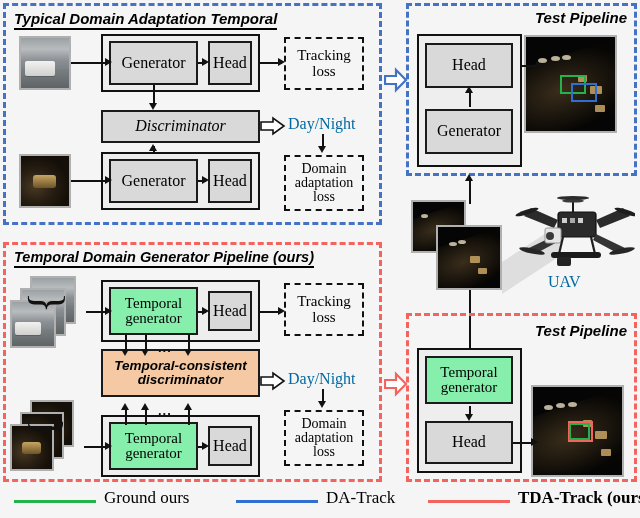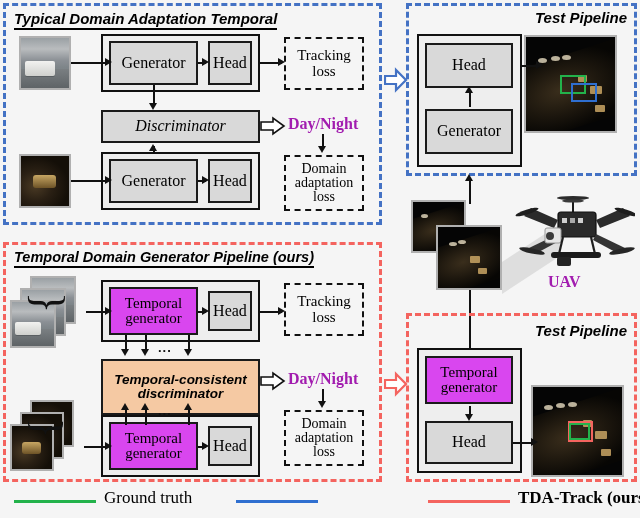--- a/index.html
+++ b/index.html
@@ -20,25 +20,25 @@
   
   .box{
     position:absolute;box-sizing:border-box;
     display:flex;align-items:center;justify-content:center;
     text-align:center;line-height:1.02;color:#000;
     background:#d9d9d9;border:2px solid #1a1a1a;
   }
   .outer{background:#eeeeee;border:2.5px solid #111;}
   .dashedbox{background:transparent;border:2px dashed #111;}
   .gen{background:#d9d9d9;}
-  .tgen{background:#d946ef;}
+  .tgen{background:#86efac;}
   .disc{background:#d9d9d9;font-style:italic;}
   .tdisc{background:#f5c9a3;font-style:italic;font-weight:bold;
          font-family:"Liberation Sans",sans-serif;}
-  .plain{position:absolute;white-space:nowrap;color:#a21caf;font-weight:bold;}
+  .plain{position:absolute;white-space:nowrap;color:#0369a1;}
 
   
   .ah{position:absolute;height:0;border-top:2.2px solid #111;}
   .av{position:absolute;width:0;border-left:2.2px solid #111;}
   .tri{position:absolute;width:0;height:0;}
   .tri-r{border-top:4.5px solid transparent;border-bottom:4.5px solid transparent;border-left:7px solid #111;}
   .tri-d{border-left:4.5px solid transparent;border-right:4.5px solid transparent;border-top:7px solid #111;}
   .tri-u{border-left:4.5px solid transparent;border-right:4.5px solid transparent;border-bottom:7px solid #111;}
 
   
@@ -178,21 +178,21 @@
 <div class="thumb th-day" style="left:10px;top:300px;width:46px;height:48px;"></div>
 <div class="brace" style="left:74px;top:292px;font-size:44px;transform:rotate(90deg);transform-origin:left top;">}</div>
 
 <div class="box outer" style="left:101px;top:280px;width:159px;height:62px;"></div>
 <div class="box tgen" style="left:109px;top:287px;width:89px;height:48px;flex-direction:column;font-size:15px;">
   <span>Temporal</span>
   <span>generator</span>
 </div>
 <div class="box gen" style="left:208px;top:291px;width:44px;height:40px;font-size:16px;">Head</div>
 
-<div class="box tdisc" style="left:101px;top:359px;width:159px;height:56px;flex-direction:column;font-size:13.5px;">
+<div class="box tdisc" style="left:101px;top:349px;width:159px;height:48px;flex-direction:column;font-size:13.5px;">
   <span>Temporal-consistent</span>
   <span>discriminator</span>
 </div>
 
 <div class="box outer" style="left:101px;top:415px;width:159px;height:62px;"></div>
 <div class="box tgen" style="left:109px;top:422px;width:89px;height:48px;flex-direction:column;font-size:15px;">
   <span>Temporal</span>
   <span>generator</span>
 </div>
 <div class="box gen" style="left:208px;top:426px;width:44px;height:40px;font-size:16px;">Head</div>
@@ -354,19 +354,20 @@
   <div class="car" style="left:56%;top:38%;width:9px;height:7px;"></div>
   <div class="tdabox" style="left:39%;top:39%;width:25px;height:21px;"></div>
   <div class="gtbox" style="left:40.5%;top:41%;width:21px;height:17px;"></div>
 </div>
 
 <div class="ah" style="left:513px;top:442px;width:22px;"></div>
 <div class="tri tri-r" style="left:531px;top:437.5px;"></div>
 
 <div class="legend">
   <div class="lline" style="left:14px;top:16px;width:82px;border-color:#23b24b;"></div>
-  <div class="ltext" style="left:104px;top:4px;font-size:17px;">Ground truth</div>
+  <div class="ltext" style="left:104px;top:4px;font-size:17px;">Ground ours</div>
 
   <div class="lline" style="left:236px;top:16px;width:82px;border-color:#2f6fd0;"></div>
+  <div class="ltext" style="left:326px;top:4px;font-size:17px;">DA-Track</div>
 
   <div class="lline" style="left:428px;top:16px;width:82px;border-color:#f4645f;"></div>
   <div class="ltext" style="left:518px;top:4px;font-size:17px;font-weight:bold;">TDA-Track (ours)</div>
 </div>
 
 </body></html>

